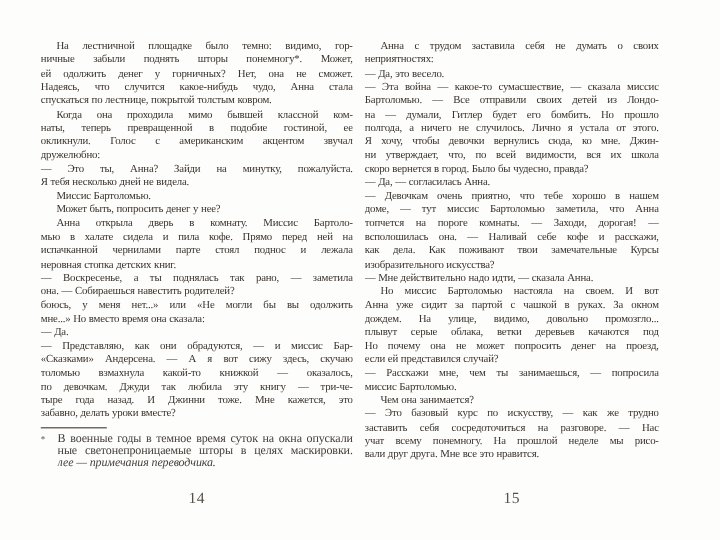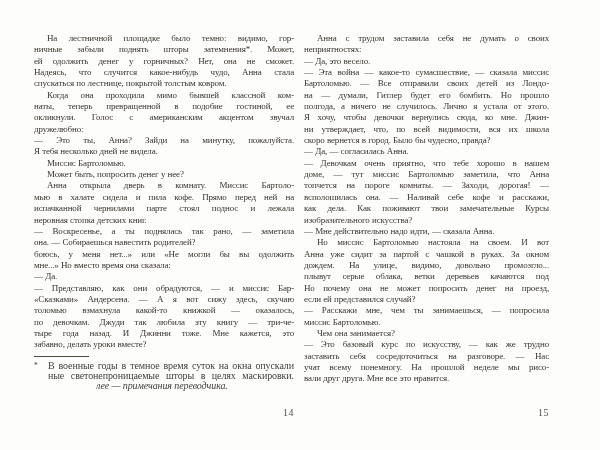--- a/index.html
+++ b/index.html
@@ -59,43 +59,43 @@
   .fn-text .line {
     font-size: 10px;
     line-height: 10.3px;
     height: 10.3px;
     letter-spacing: -0.1px;
     color: #45403a;
     text-align: justify;
     text-align-last: justify;
     overflow: hidden;
   }
-  .fn-text .line.end { text-align-last: auto; margin-left: 48px; }
+  .fn-text .line.end { text-align-last: auto; }
   .it { font-style: italic; }
 
   .page-number {
     position: absolute;
     top: 374px;
     left: 0;
     width: 100%;
-    text-align: right;
-    font-size: 10px;
+    text-align: center;
+    font-size: 13px;
     letter-spacing: 0.5px;
     color: #55504a;
   }
 </style>
 </head>
 <body>
 
 <div class="spread">
 
   <section class="page" id="page-left">
     <div class="text">
         <div class="line indent"><span>На лестничной площадке было темно: видимо, гор-</span></div>
-        <div class="line"><span>ничные забыли поднять шторы затемнения*. Может,</span></div>
+        <div class="line"><span>ничные забыли поднять шторы понемногу*. Может,</span></div>
         <div class="line"><span>ей одолжить денег у горничных? Нет, она не сможет.</span></div>
         <div class="line"><span>Надеясь, что случится какое-нибудь чудо, Анна стала</span></div>
         <div class="line end"><span>спускаться по лестнице, покрытой толстым ковром.</span></div>
         <div class="line indent"><span>Когда она проходила мимо бывшей классной ком-</span></div>
         <div class="line"><span>наты, теперь превращенной в подобие гостиной, ее</span></div>
         <div class="line"><span>окликнули. Голос с американским акцентом звучал</span></div>
         <div class="line end"><span>дружелюбно:</span></div>
         <div class="line"><span>— Это ты, Анна? Зайди на минутку, пожалуйста.</span></div>
         <div class="line end"><span>Я тебя несколько дней не видела.</span></div>
         <div class="line indent end"><span>Миссис Бартоломью.</span></div>

